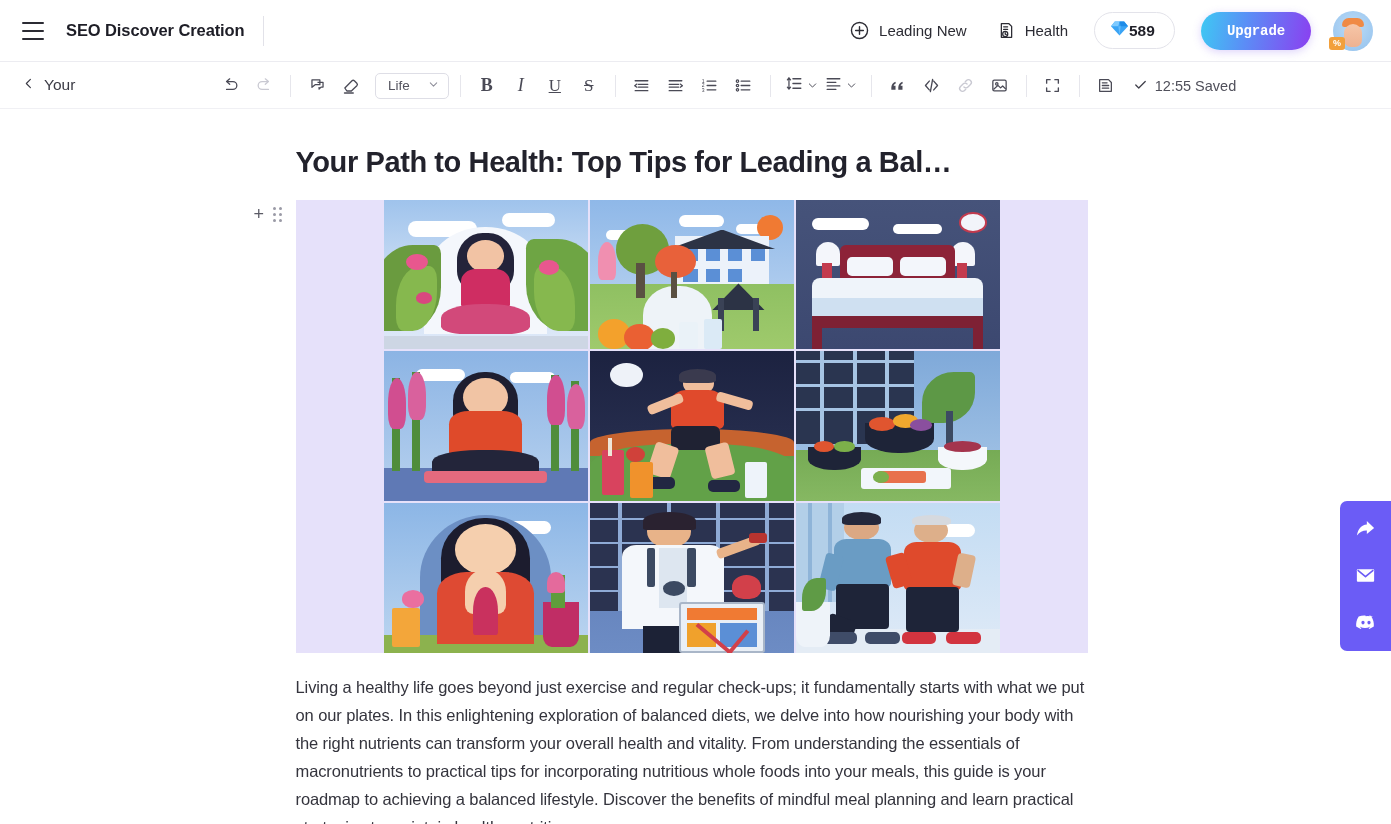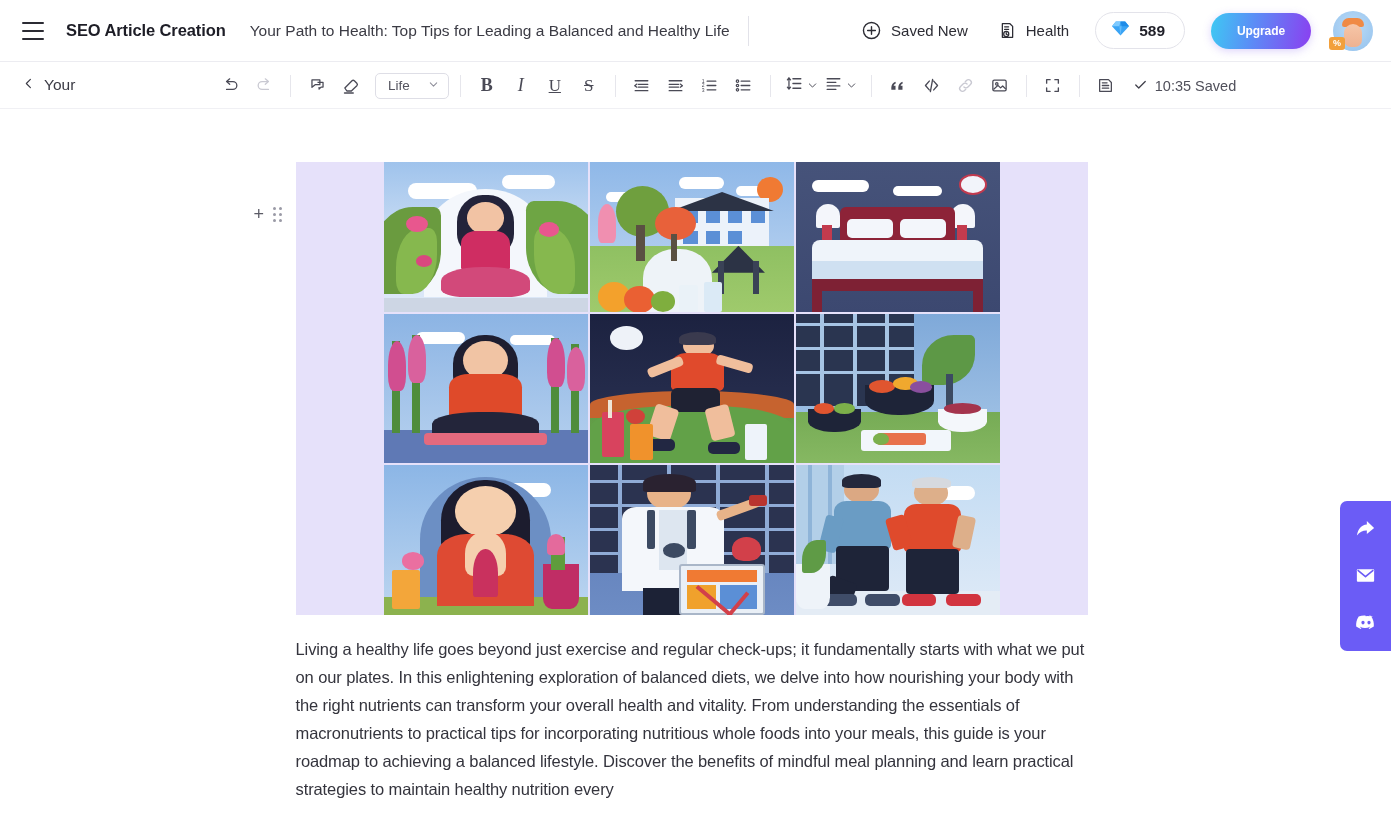--- a/index.html
+++ b/index.html
@@ -46,35 +46,36 @@
 
   .hdr-btn {
     display: flex; align-items: center; gap: 9px;
     font-size: 15px; color: #2c2c34; cursor: pointer;
     padding: 6px 4px; white-space: nowrap;
   }
   .hdr-btn + .hdr-btn { margin-left: 22px; }
   .hdr-btn svg { display:block; }
 
   .credits {
-    display: flex; align-items: center; gap: 9px;
+    display: flex; align-items: center; 
     border: 1px solid #e3e3ea; border-radius: 22px;
     padding: 7px 19px 7px 15px; margin-left: 22px;
     cursor: pointer; background: #fff;
   }
   .credits .num { font-size: 15.5px; font-weight: bold; color: #1f1f28; }
 
   .upgrade {
     margin-left: 26px;
     background: linear-gradient(100deg, #3ec9f3 0%, #5b8df6 42%, #8b3ff0 100%);
-    color: #fff; font-weight: bold; font-size: 12px;
+    color: #fff; font-weight: bold; font-size: 14px;
     border: none; border-radius: 22px;
     padding: 11px 26px; cursor: pointer;
     letter-spacing: -0.1px;
     box-shadow: 0 2px 8px rgba(120,80,240,.25);
+    font-family: Liberation Mono, monospace;
   }
 
   .avatar {
     margin-left: 22px; width: 40px; height: 40px; border-radius: 50%;
     position: relative; cursor: pointer; overflow: visible;
     background: radial-gradient(circle at 50% 40%, #bcdcf7 0%, #9fc9f0 70%, #8fc0ec 100%);
   }
   .avatar .face {
     position: absolute; left: 11px; top: 13px; width: 18px; height: 23px;
     background: linear-gradient(#f6c6a8, #efb291);
@@ -209,36 +210,35 @@
 <body>
 
 <div class="header">
 
   <div class="hamburger">
     <span></span>
       <span></span>
       <span></span>
   </div>
 
-  <div class="app-title">SEO Article Creation</div>
-
-  <div class="doc-title">Your Path to Health: Top Tips for Leading a Balanced and Healthy Life</div>
+  <div class="app-title">SEO Discover Creation</div>
+
 
   <div class="hdr-divider"></div>
 
   <div class="hdr-right">
 
     <div class="hdr-btn">
       <span>
         <svg width="21" height="21" viewBox="0 0 24 24" fill="none" stroke="#2c2c34" stroke-width="1.6">
           <circle cx="12" cy="12" r="9.2"></circle>
             <path d="M12 7.6v8.8M7.6 12h8.8" stroke-linecap="round"></path>
         </svg>
       </span>
-      <span>Saved New</span>
+      <span>Leading New</span>
     </div>
 
     <div class="hdr-btn">
       <span>
         <svg width="19" height="19" viewBox="0 0 24 24" fill="none" stroke="#2c2c34" stroke-width="1.6">
           <path d="M5.5 3.4h9.6l3.4 3.4v13.8H5.5z" stroke-linejoin="round"></path>
           <path d="M8.4 7.4h5M8.4 10.6h5" stroke-linecap="round"></path>
           <circle cx="10.4" cy="16.4" r="3.2" fill="#fff"></circle>
           <path d="M10.4 14.6v1.9l1.4.9" stroke-linecap="round"></path>
         </svg>
@@ -439,29 +439,30 @@
         <path d="M8 8.6h6M8 12h8M8 15.4h8" stroke-linecap="round"></path>
       </svg>
     </div>
 
     <div class="saved">
       <span>
         <svg width="15" height="15" viewBox="0 0 24 24" fill="none" stroke="#3f3f4a" stroke-width="2">
           <path d="M4.4 12.8 9.2 17.6 19.6 7.2" stroke-linecap="round" stroke-linejoin="round"></path>
         </svg>
       </span>
-      <span>10:35 Saved</span>
+      <span>12:55 Saved</span>
     </div>
 
   </div>
 </div>
 
 <div class="canvas">
   <div class="doc">
 
+    <div class="doc-h1">Your Path to Health: Top Tips for Leading a Bal…</div>
 
     <div class="blk-handles">
       <span class="plus-ic">+</span>
       <span class="grip">
         <i></i>
           <i></i>
           <i></i>
           <i></i>
           <i></i>
           <i></i>

